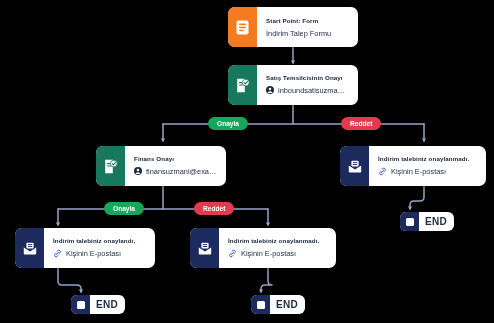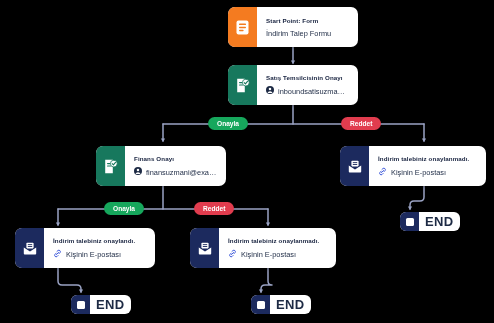--- a/index.html
+++ b/index.html
@@ -53,21 +53,21 @@
     font-size: 6.2px;
     font-weight: bold;
     color: #16213e;
     letter-spacing: 0.1px;
     white-space: nowrap;
     overflow: hidden;
     text-overflow: ellipsis;
   }
   .node-sub {
     display: flex;
-    align-items: center;
+    align-items: flex-start;
     gap: 4px;
     font-size: 7.4px;
     color: #1d2a44;
     white-space: nowrap;
     overflow: hidden;
   }
   .node-sub .sub-text {
     overflow: hidden;
     text-overflow: ellipsis;
     white-space: nowrap;
@@ -99,21 +99,21 @@
   }
   .end-square i {
     display: block;
     width: 8px;
     height: 8px;
     background: #ffffff;
     border-radius: 1.5px;
   }
   .end-label {
     padding: 0 7px 0 6px;
-    font-size: 13px;
+    font-size: 10px;
     font-weight: bold;
     color: #1d2a44;
     letter-spacing: 0.3px;
   }
 
   
   .pill {
     position: absolute;
     height: 13px;
     line-height: 13px;

